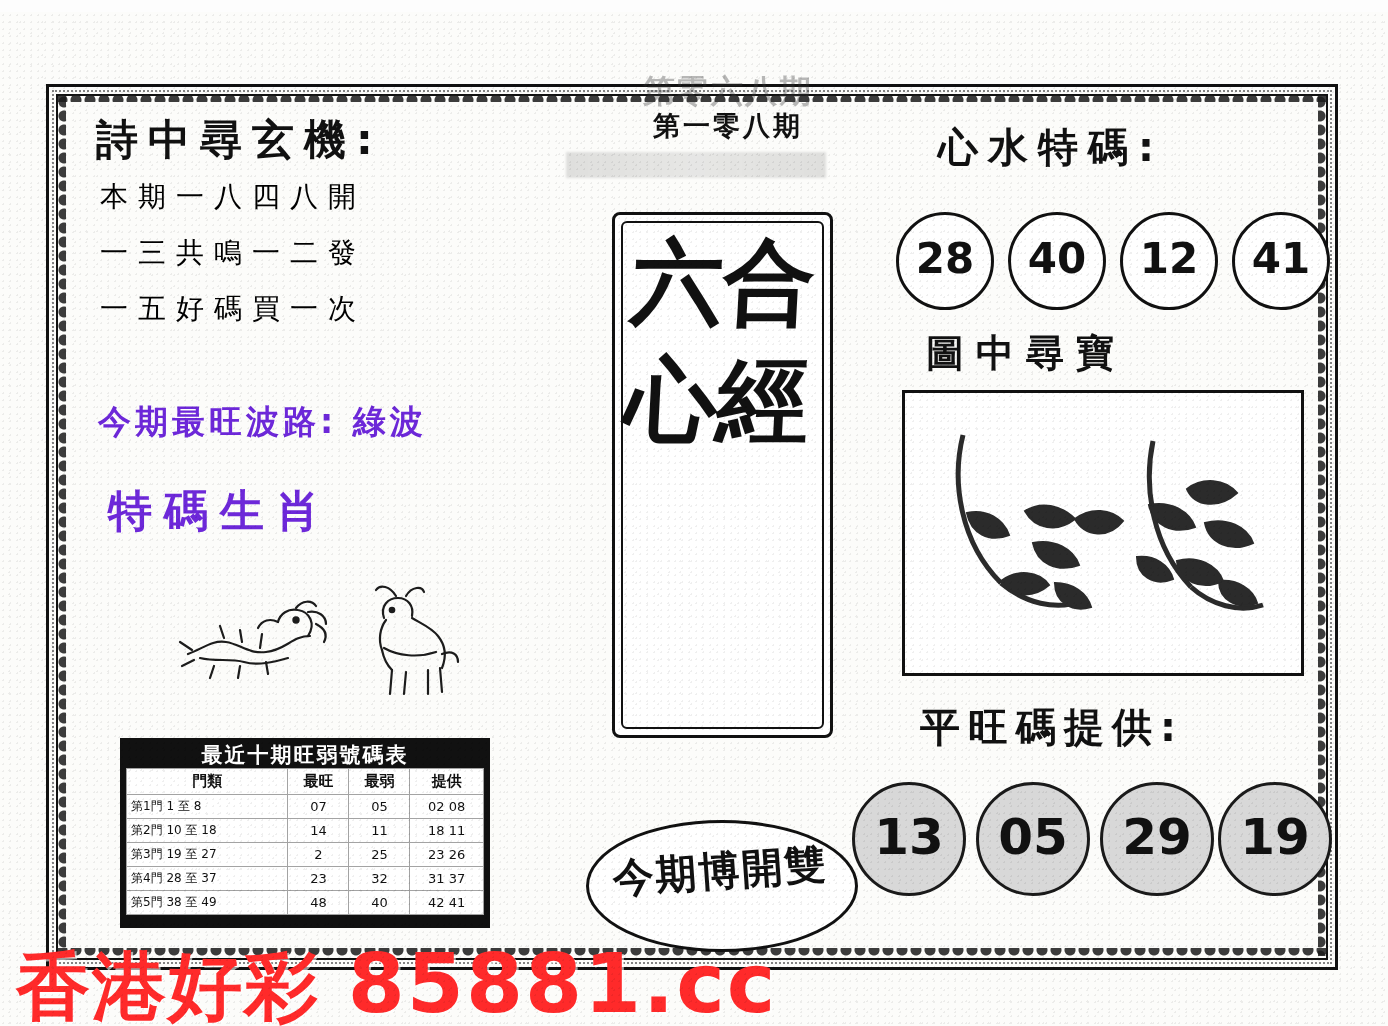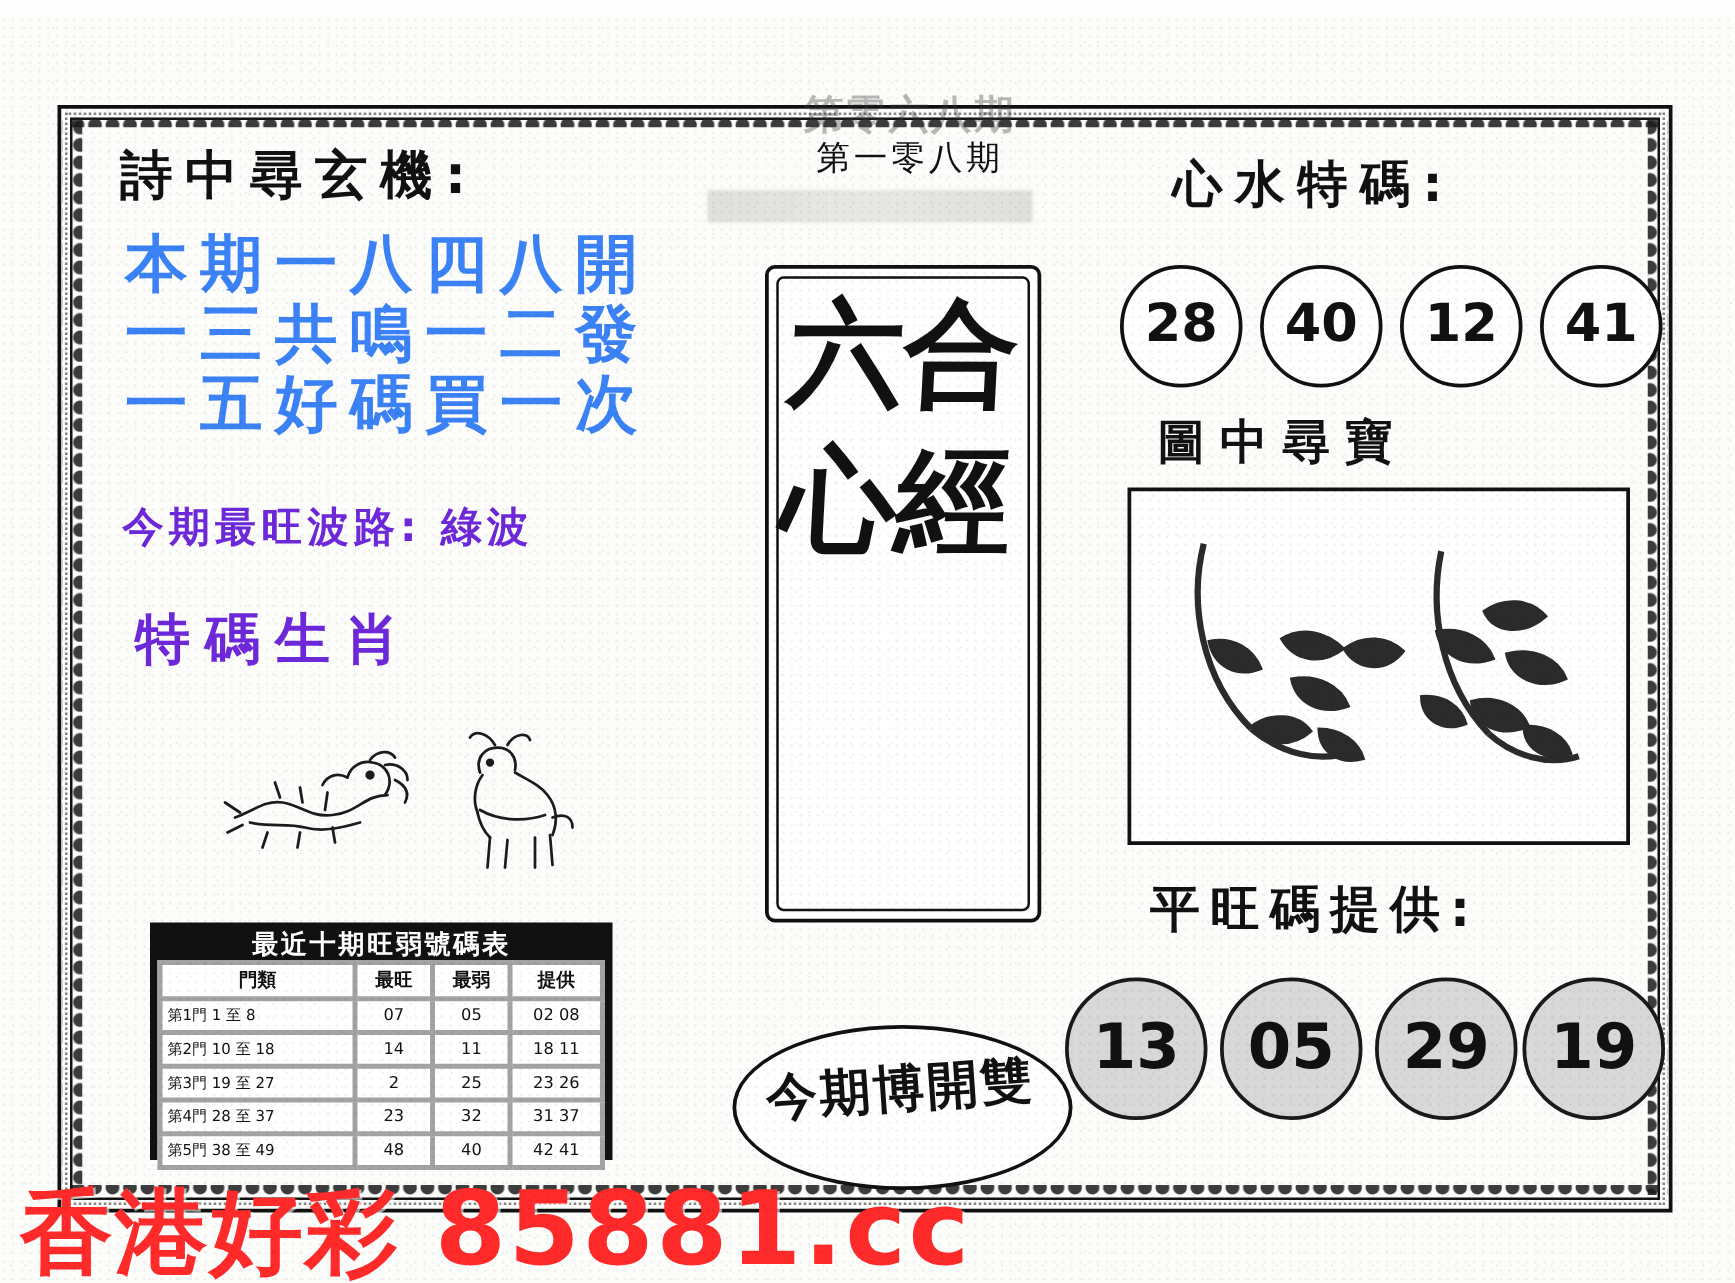--- a/index.html
+++ b/index.html
@@ -54,38 +54,38 @@
 
   
   .issue-faint{
     position:absolute;left:598px;top:58px;width:260px;
     font-size:32px;font-weight:bold;letter-spacing:2px;
     color:#3a3a3a;opacity:.35;
     text-align:center;
   }
   .issue-main{
     position:absolute;left:578px;top:96px;width:300px;
-    font-size:27px;font-weight:normal;letter-spacing:3px;
+    font-size:27px;font-weight:bold;letter-spacing:3px;
     color:#111;text-align:center;
   }
   .issue-ghost{
     position:absolute;left:566px;top:140px;width:260px;height:26px;
     background:linear-gradient(90deg,rgba(60,60,60,.30),rgba(60,60,60,.22),rgba(60,60,60,.30));
     filter:blur(1.2px);
     opacity:.5;
   }
 
   
   .poem-title{
     position:absolute;left:96px;top:100px;
     font-size:42px;font-weight:bold;letter-spacing:10px;color:#111;
   }
   .poem-line{
     position:absolute;left:100px;
-    font-size:50px;font-weight:bold;letter-spacing:10px;color:#3b82f6;
+    font-size:28px;font-weight:normal;letter-spacing:10px;color:#000000;
     white-space:nowrap;
   }
   .pl1{top:166px;}
   .pl2{top:222px;}
   .pl3{top:278px;}
   .pl4{top:328px;}
 
   .wave-line{
     position:absolute;left:98px;top:388px;
     font-size:33px;font-weight:bold;letter-spacing:4px;color:#6d28d9;
@@ -108,21 +108,21 @@
   }
   .tbl-caption{
     color:#fff;font-size:21px;font-weight:bold;letter-spacing:2px;
     text-align:center;line-height:26px;
   }
   table.data{
     width:100%;border-collapse:collapse;background:#fff;
     font-size:13px;color:#111;
   }
   table.data th,table.data td{
-    border:4px solid #a3a3a3;text-align:center;padding:3px 2px;
+    border:1px solid #a3a3a3;text-align:center;padding:3px 2px;
     font-weight:normal;
   }
   table.data th{font-weight:bold;font-size:15px;}
   table.data td.first{font-size:12px;text-align:left;padding-left:4px;}
 
   
   .center-card{
     position:absolute;left:612px;top:200px;width:215px;height:520px;
     border:3px solid #111;border-radius:8px;
     background:#fff;

